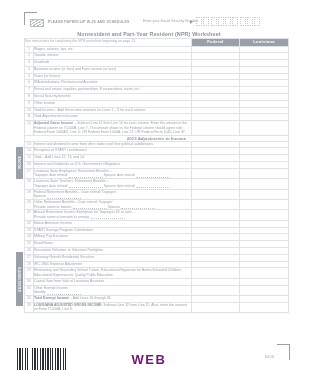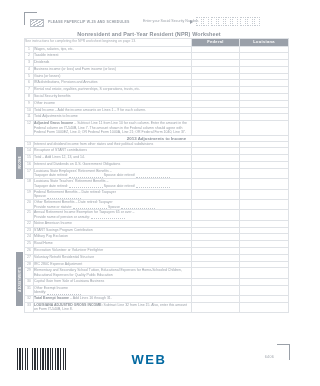--- a/index.html
+++ b/index.html
@@ -165,21 +165,21 @@
       repeating-linear-gradient(90deg,
         #2b2f34 0 1.2px, #ffffff 1.2px 2.2px,
         #2b2f34 2.2px 3.9px, #ffffff 3.9px 5.0px,
         #2b2f34 5.0px 5.9px, #ffffff 5.9px 7.6px);
   }
   .web-mark {
     position: absolute; left: 0; right: 0; top: 352px;
     text-align: center;
     font-size: 13px; font-weight: bold;
     letter-spacing: 1.6px;
-    color: #0369a1;
+    color: #701a75;
   }
   .corner-br {
     position: absolute; right: 8px; top: 344px;
     width: 13px; height: 16px;
     border-right: 1.2px solid #9aa0a8;
     border-top: 1.2px solid #9aa0a8;
   }
   .form-code {
     position: absolute; right: 24px; top: 355px;
     font-size: 3.6px; color: #9ba1a9;

